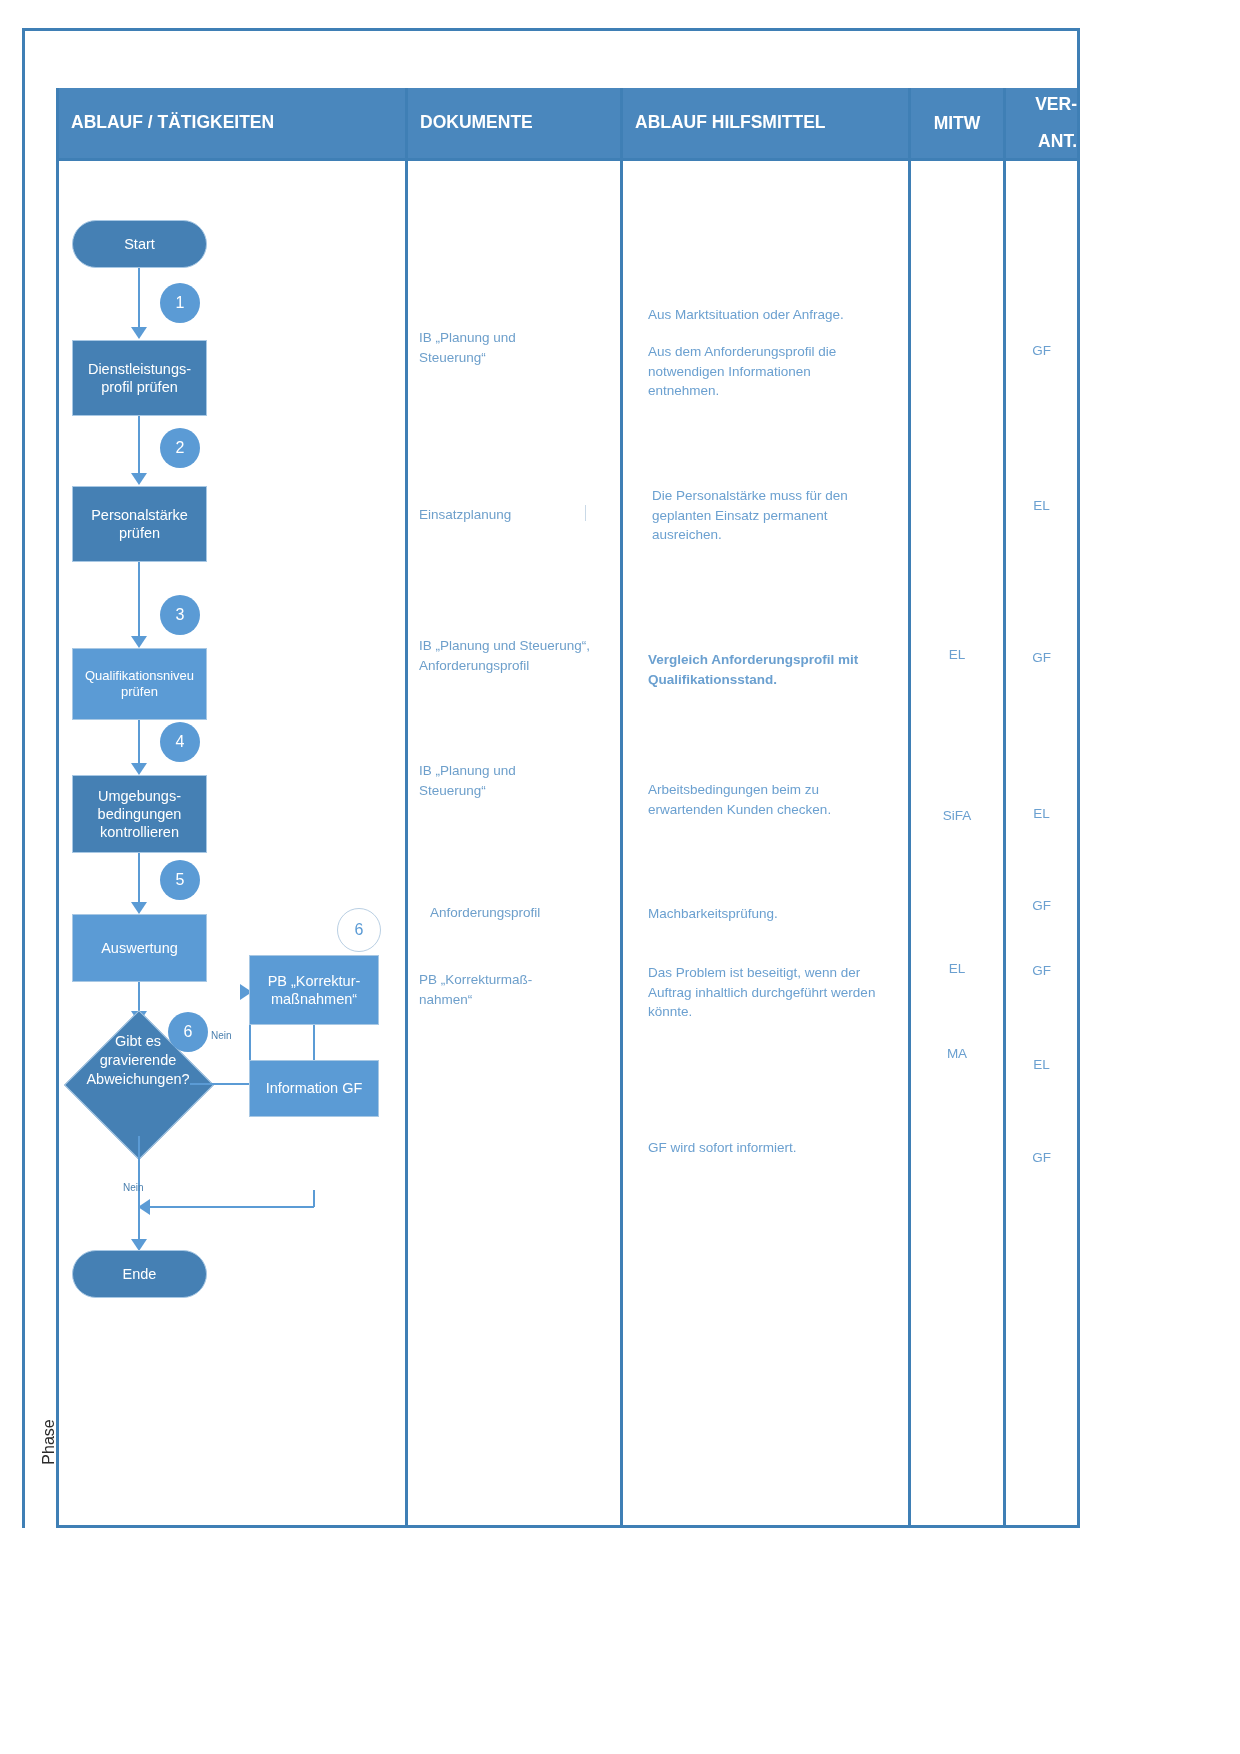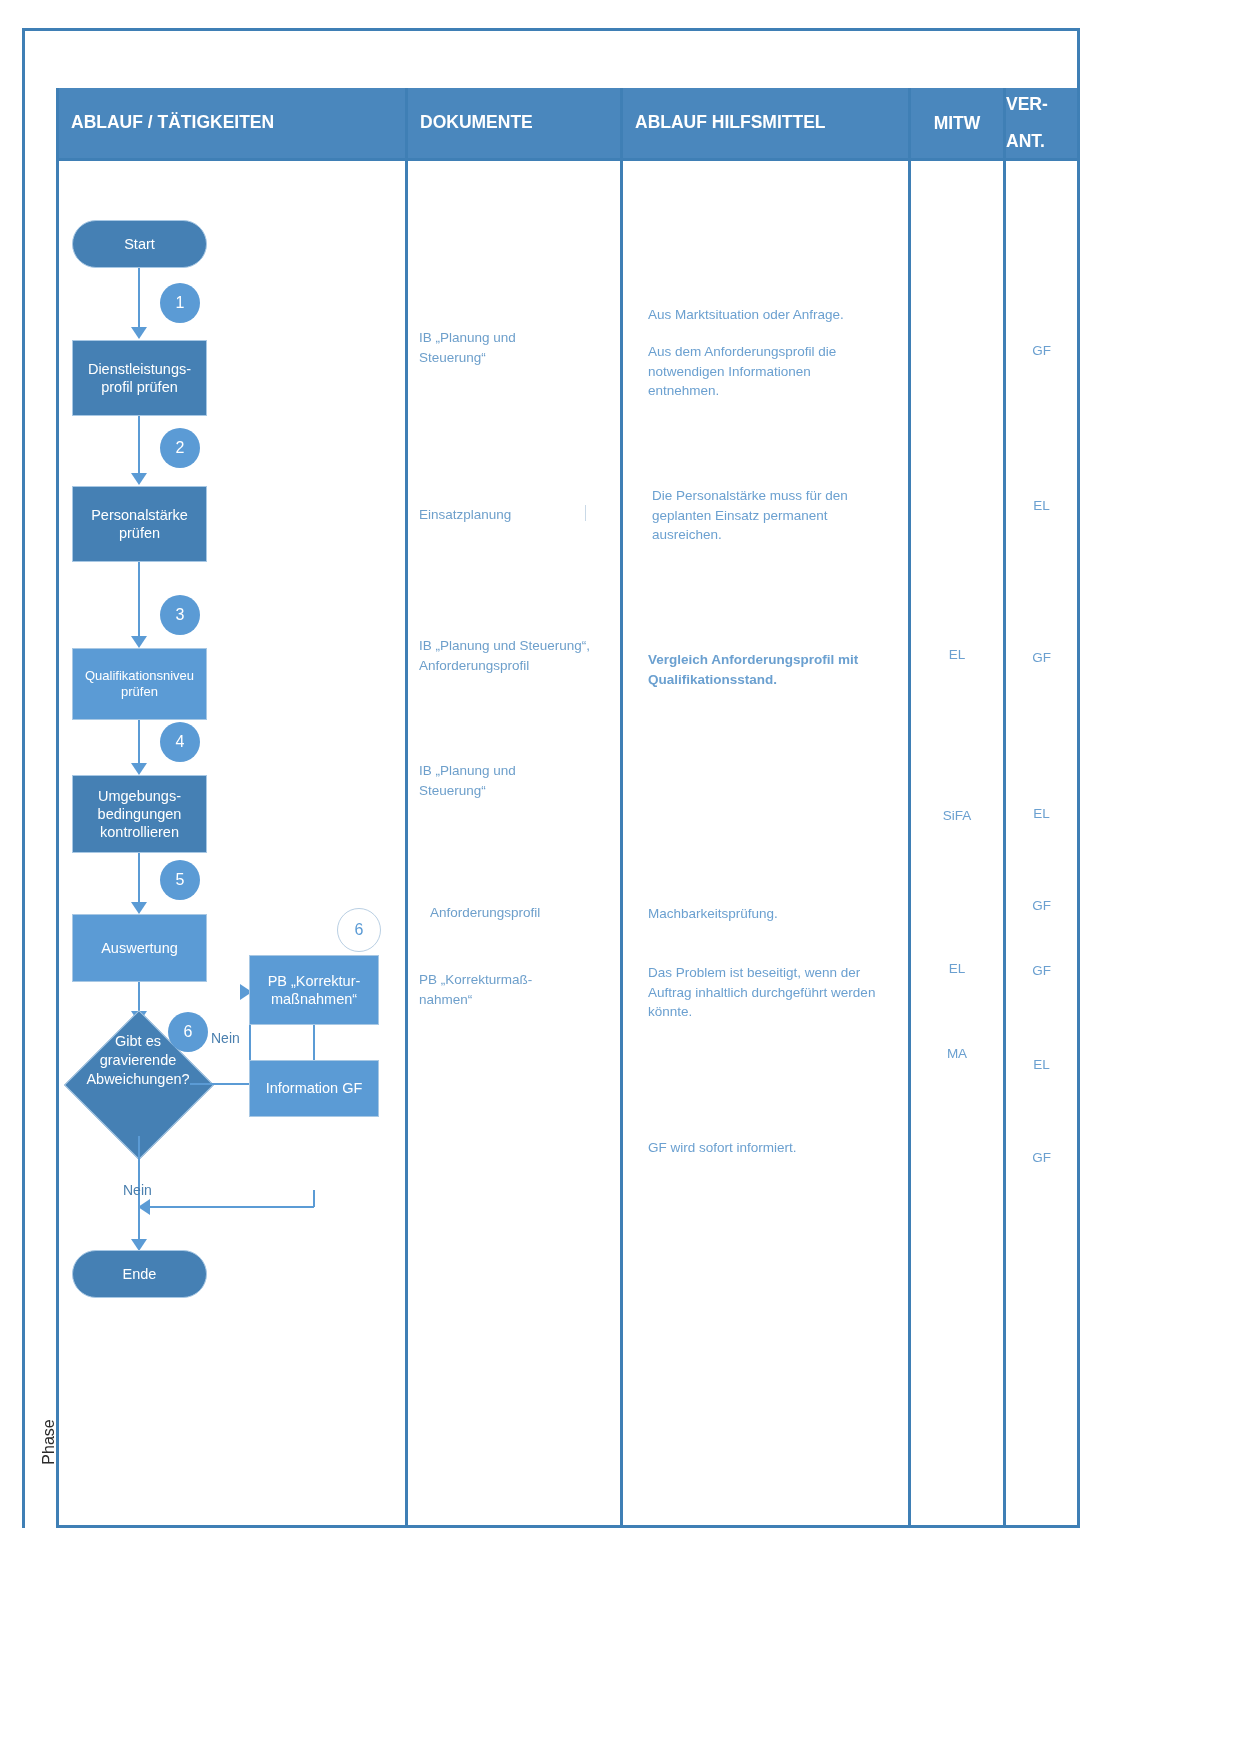--- a/index.html
+++ b/index.html
@@ -96,21 +96,21 @@
     position:absolute;width:0;height:0;
     border-top:8px solid transparent;border-bottom:8px solid transparent;
     border-left:12px solid #5b9bd5;
   }
   .arr-left{
     position:absolute;width:0;height:0;
     border-top:8px solid transparent;border-bottom:8px solid transparent;
     border-right:12px solid #5b9bd5;
   }
   .edge-label{
-    position:absolute;color:#4a7fae;font-size:14px;white-space:nowrap;
+    position:absolute;color:#4a7fae;font-size:10px;white-space:nowrap;
   }
   
   .cell-text{
     position:absolute;color:#6ba0d0;font-size:13.5px;line-height:1.45;
   }
   .cell-text.doc{color:#6d9fcb;}
   .cell-text.aid{color:#6ba0d0;}
   .cell-text.who{color:#6ba0d0;font-size:13.5px;text-align:center;}
   .tick{
     position:absolute;width:1px;height:16px;background:#c9d9e7;
@@ -143,21 +143,21 @@
   <div class="hdr-cell" style="left:623px;width:285px;">
     <span class="hl">ABLAUF HILFSMITTEL</span>
   </div>
   <div class="hdr-sep" style="left:908px;"></div>
 
   <div class="hdr-cell" style="left:911px;width:92px;justify-content:center;">
     <span>MITW</span>
   </div>
   <div class="hdr-sep" style="left:1003px;"></div>
 
-  <div class="hdr-cell" style="left:1006px;width:71px;justify-content:center;flex-direction:column;align-items:flex-start;gap:16px;">
+  <div class="hdr-cell" style="left:1006px;width:71px;justify-content:center;flex-direction:column;align-items:flex-end;gap:16px;">
     <span>VER-</span>
     <span>ANT.</span>
   </div>
 
   <div class="hdr-underline"></div>
 
   <div class="col-sep" style="left:405px;"></div>
   <div class="col-sep" style="left:620px;"></div>
   <div class="col-sep" style="left:908px;"></div>
   <div class="col-sep" style="left:1003px;"></div>
@@ -320,20 +320,24 @@
     <div>Die Personalstärke muss für den</div>
     <div>geplanten Einsatz permanent</div>
     <div>ausreichen.</div>
   </div>
 
   <div class="cell-text aid" style="left:648px;top:650px;width:252px;font-weight:bold;">
     <div>Vergleich Anforderungsprofil mit</div>
     <div>Qualifikationsstand.</div>
   </div>
 
+  <div class="cell-text aid" style="left:648px;top:780px;width:252px;">
+    <div>Arbeitsbedingungen beim zu</div>
+    <div>erwartenden Kunden checken.</div>
+  </div>
 
   <div class="cell-text aid" style="left:648px;top:904px;width:252px;">
     <div>Machbarkeitsprüfung.</div>
   </div>
 
   <div class="cell-text aid" style="left:648px;top:963px;width:272px;">
     <div>Das Problem ist beseitigt, wenn der</div>
     <div>Auftrag inhaltlich durchgeführt werden</div>
     <div>könnte.</div>
   </div>

